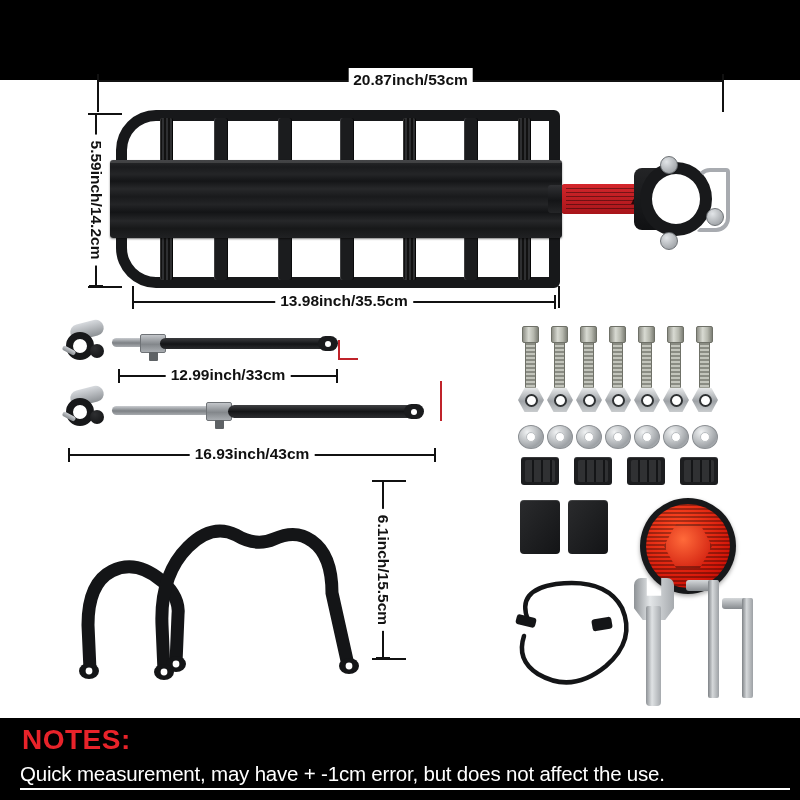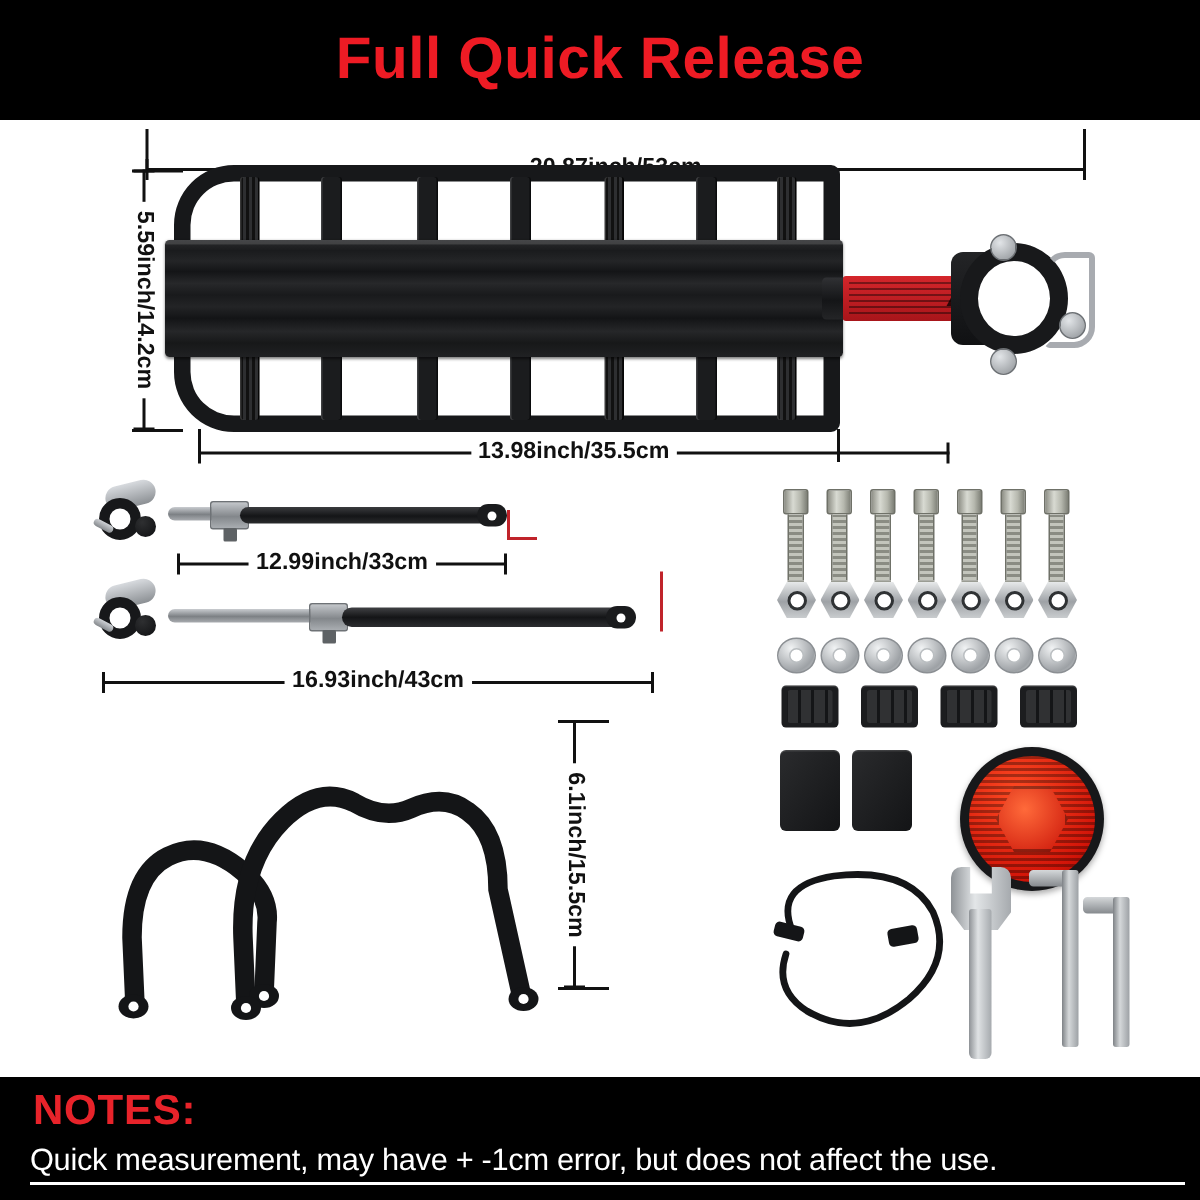--- a/index.html
+++ b/index.html
@@ -277,25 +277,24 @@
     font-size:21px;font-weight:bold;letter-spacing:.2px;
   }
   .lead{position:absolute;background:#c0232a;}
 </style>
 </head>
 <body>
 
 <div class="page">
 
   <div class="band band-top"></div>
-  <div class="title">Full Quick Release</div>
 
   <div class="ext" style="left:97px;top:86px;height:26px;"></div>
   <div class="ext" style="left:722px;top:86px;height:26px;"></div>
-  <div class="dim dim-h" style="left:97px;top:106px;width:627px;">
+  <div class="dim dim-h" style="left:97px;top:74px;width:627px;">
     <div class="rail"></div>
     <div class="cap l"></div>
     <div class="cap r"></div>
     <div class="txt">20.87inch/53cm</div>
   </div>
 
   <div class="ext ext-h" style="left:88px;top:113px;width:34px;"></div>
   <div class="ext ext-h" style="left:88px;top:286px;width:34px;"></div>
   <div class="dim dim-v" style="left:89px;top:113px;height:174px;">
     <div class="rail"></div>
@@ -333,21 +332,21 @@
   </div>
   <div class="clamp-body"></div>
   <div class="clamp"></div>
   <div class="clamp-lever"></div>
   <div class="qr-nut" style="left:660px;top:156px;"></div>
   <div class="qr-nut" style="left:660px;top:232px;"></div>
   <div class="qr-nut" style="left:706px;top:208px;"></div>
 
   <div class="ext" style="left:132px;top:286px;height:22px;"></div>
   <div class="ext" style="left:558px;top:286px;height:22px;"></div>
-  <div class="dim dim-h" style="left:132px;top:295px;width:501px;">
+  <div class="dim dim-h" style="left:132px;top:295px;width:424px;">
     <div class="rail"></div>
     <div class="cap l"></div>
     <div class="cap r"></div>
     <div class="txt">13.98inch/35.5cm</div>
   </div>
 
   <div class="qr-head" style="left:60px;top:322px;">
     <div class="lever"></div>
     <div class="ring"></div>
     <div class="stud"></div>

